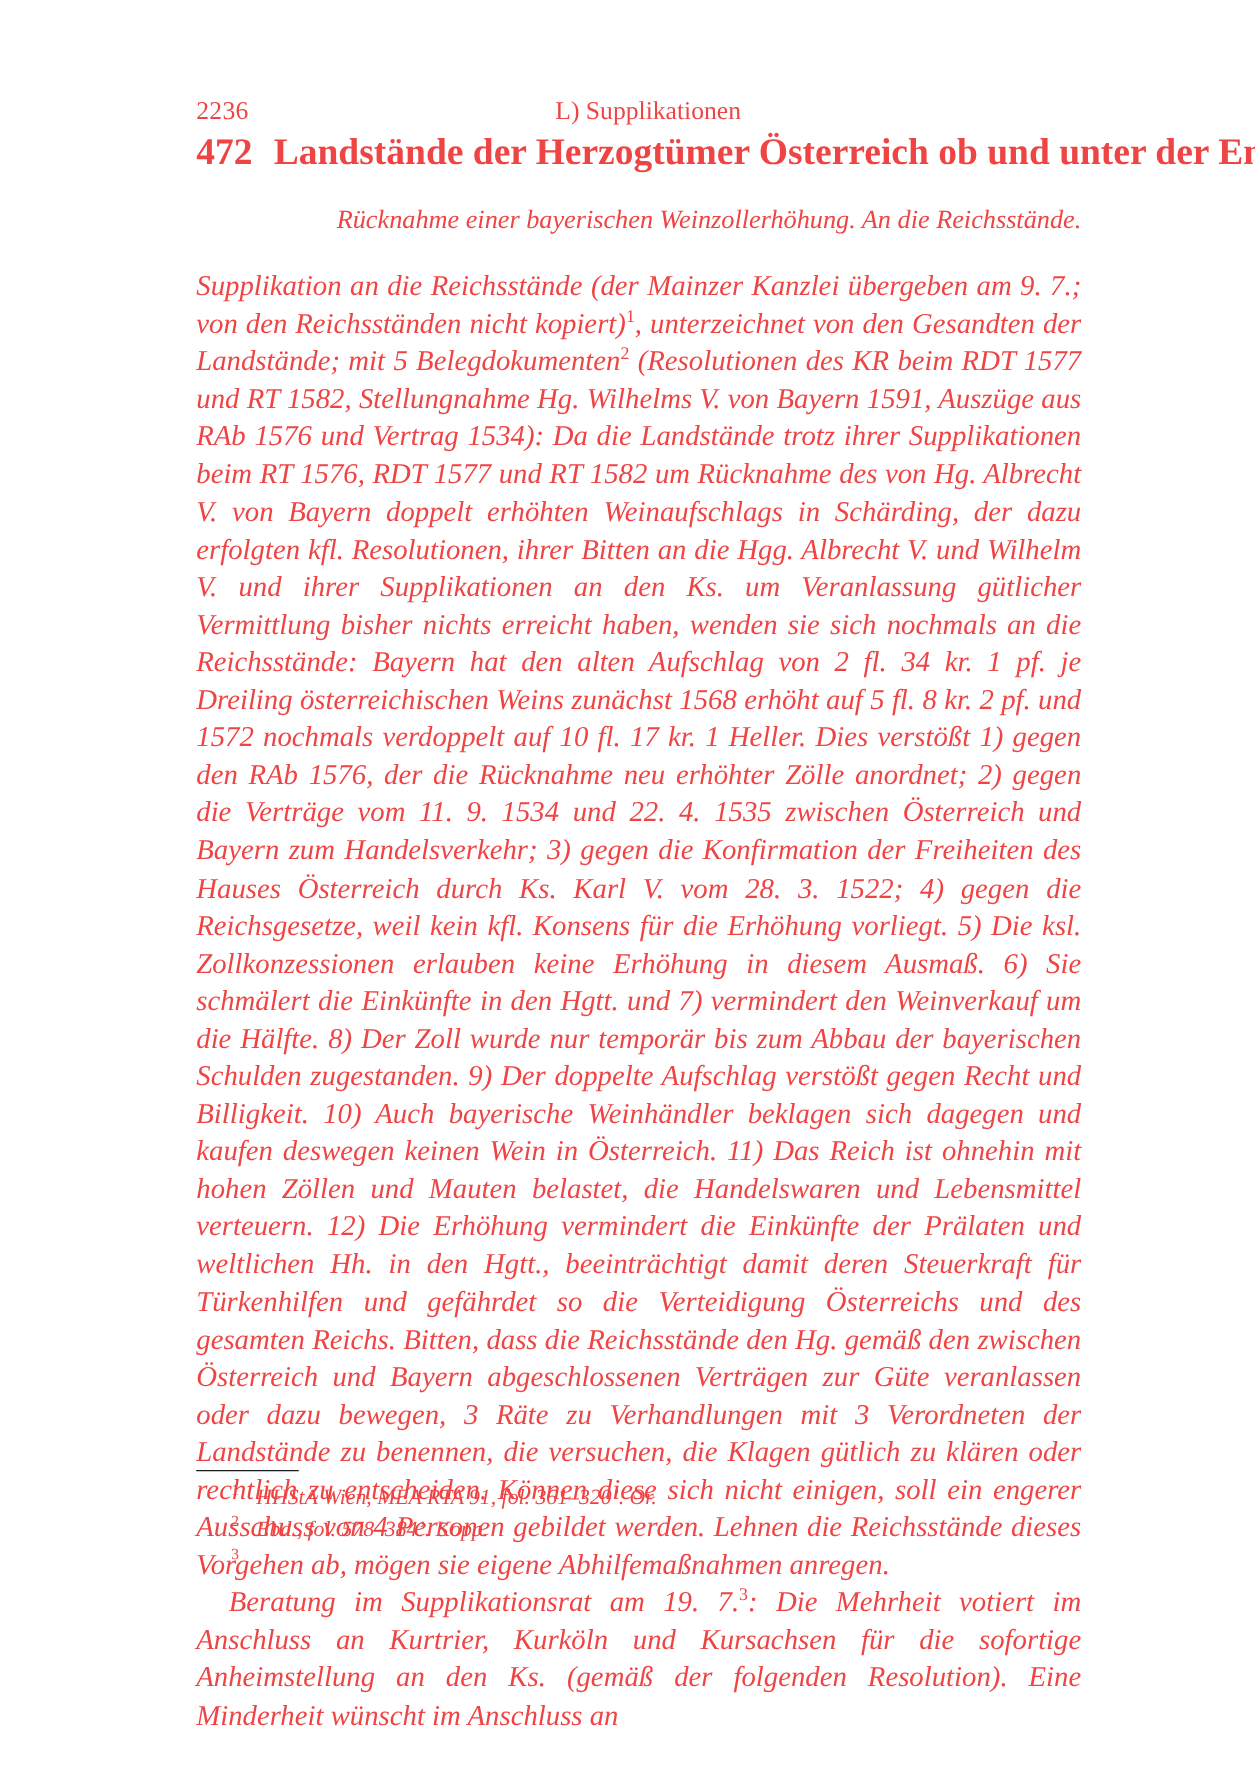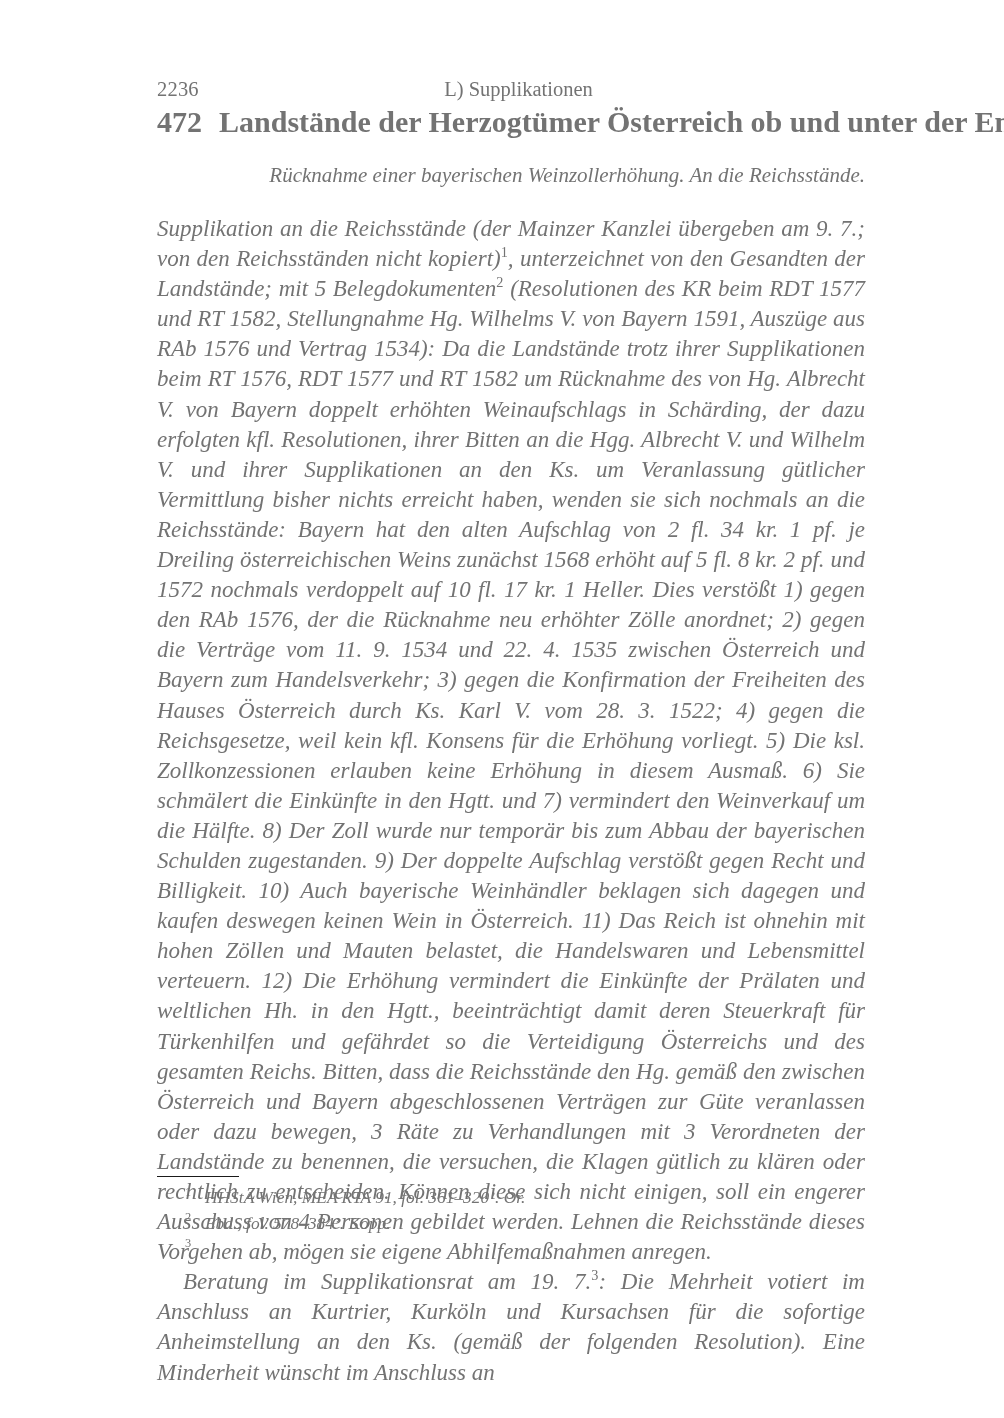--- a/index.html
+++ b/index.html
@@ -5,21 +5,21 @@
   html, body {
     margin: 0;
     padding: 0;
     background: #ffffff;
   }
   .page {
     position: relative;
     width: 1004px;
     height: 1418px;
     background: #ffffff;
-    color: #737373;
+    color: #ef4444;
     font-family: "Liberation Serif", "DejaVu Serif", serif;
     overflow: hidden;
   }
   .content {
     position: absolute;
     left: 157px;
     top: 0;
     width: 708px;
   }
 

